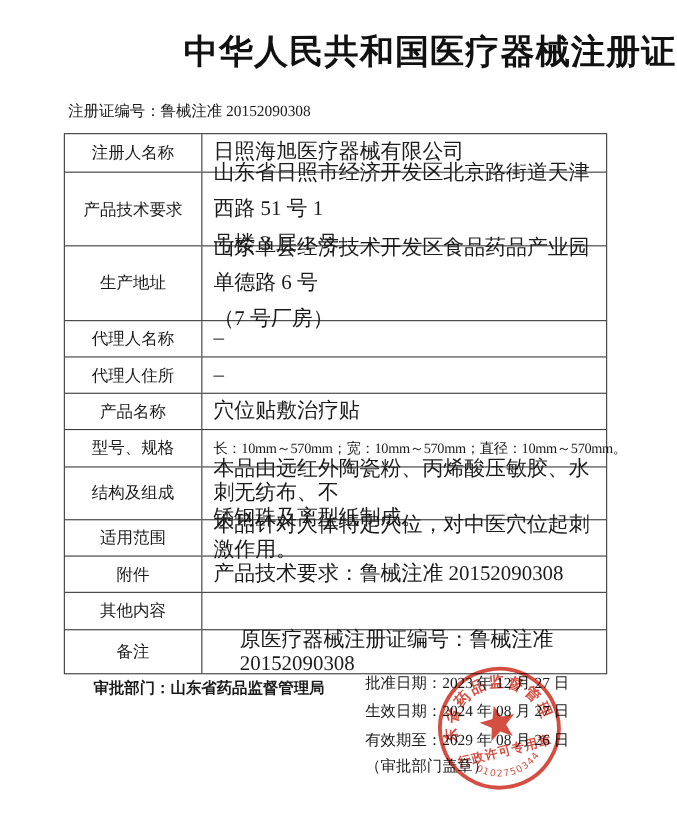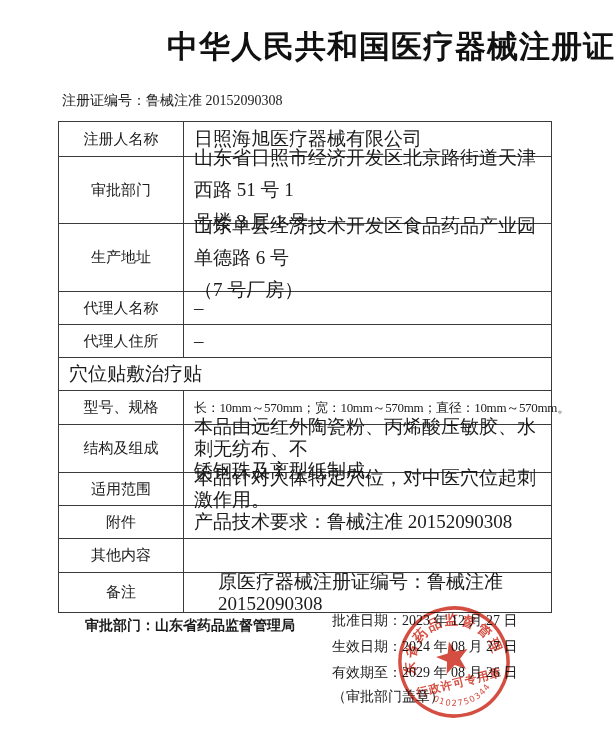--- a/index.html
+++ b/index.html
@@ -49,38 +49,39 @@
 <div class="title">中华人民共和国医疗器械注册证</div>
 
 <div class="regline"><span>注册证编号：</span><span>鲁械注准 20152090308</span></div>
 
 <div class="cert-table">
   <div class="row h34">
     <div class="cell-label">注册人名称</div>
     <div class="cell-value">日照海旭医疗器械有限公司</div>
   </div>
   <div class="row h67 loose">
-    <div class="cell-label">审批部门</div>
+    <div class="cell-label">产品技术要求</div>
     <div class="cell-value">山东省日照市经济开发区北京路街道天津西路 51 号 1
 号楼 3 层 1 号</div>
   </div>
   <div class="row h68 loose">
     <div class="cell-label">生产地址</div>
     <div class="cell-value">山东单县经济技术开发区食品药品产业园单德路 6 号
 （7 号厂房）</div>
   </div>
   <div class="row h33">
     <div class="cell-label">代理人名称</div>
     <div class="cell-value">–</div>
   </div>
   <div class="row h33">
     <div class="cell-label">代理人住所</div>
     <div class="cell-value">–</div>
   </div>
   <div class="row h33">
+    <div class="cell-label">产品名称</div>
     <div class="cell-value">穴位贴敷治疗贴</div>
   </div>
   <div class="row h34 small">
     <div class="cell-label">型号、规格</div>
     <div class="cell-value">长：10mm～570mm；宽：10mm～570mm；直径：10mm～570mm。</div>
   </div>
   <div class="row h48">
     <div class="cell-label">结构及组成</div>
     <div class="cell-value">本品由远红外陶瓷粉、丙烯酸压敏胶、水刺无纺布、不
 锈钢珠及离型纸制成。</div>

